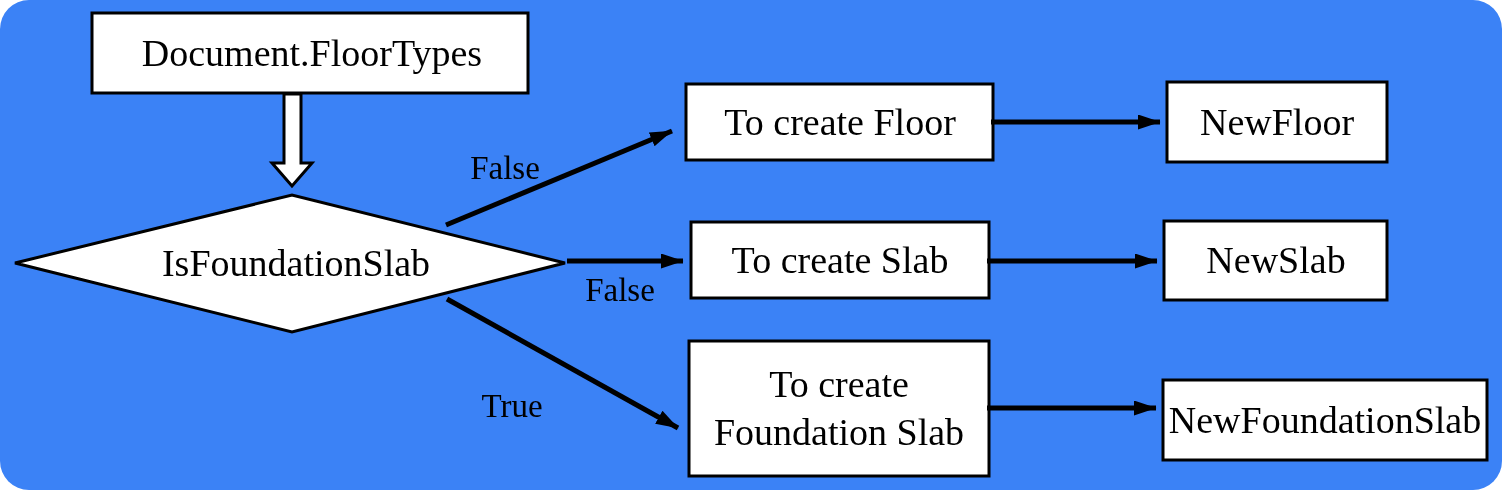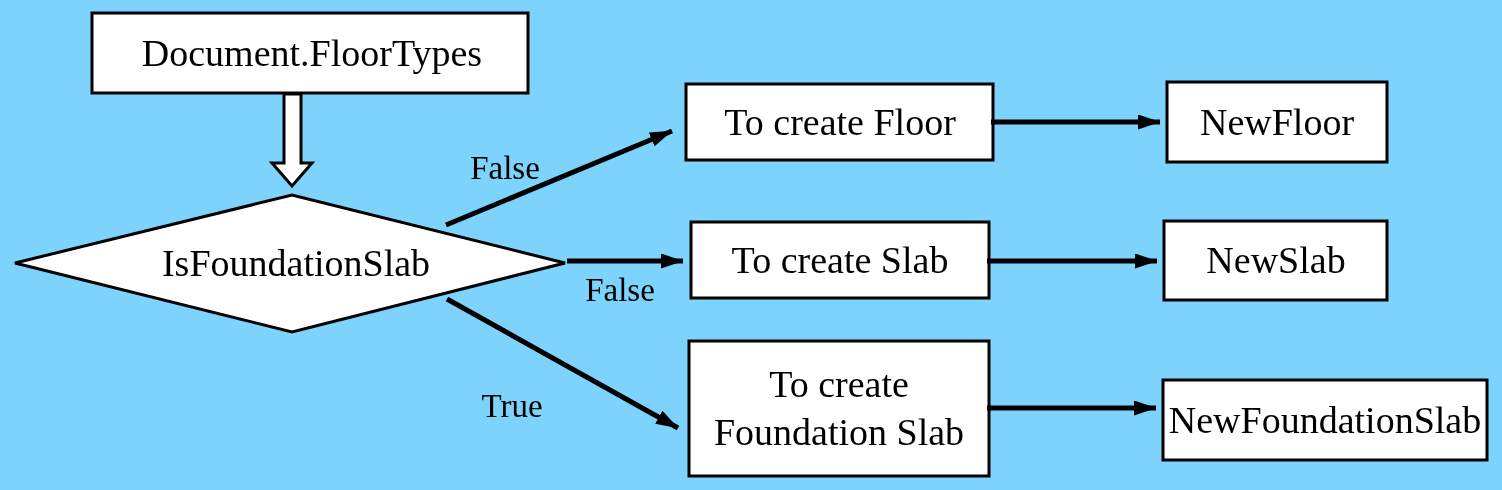--- a/index.html
+++ b/index.html
@@ -4,22 +4,23 @@
 <style>
   html, body {
     margin: 0;
     padding: 0;
     background: #ffffff;
   }
   .canvas-wrap {
     position: relative;
     width: 1502px;
     height: 490px;
-    background: #7dd3fc;
+    background: #3b82f6;
     overflow: hidden;
+    border-radius: 29px;
   }
   svg { display: block; }
   .node-rect {
     fill: #ffffff;
     stroke: #000000;
     stroke-width: 3;
   }
   .decision-shape {
     fill: #ffffff;
     stroke: #000000;

